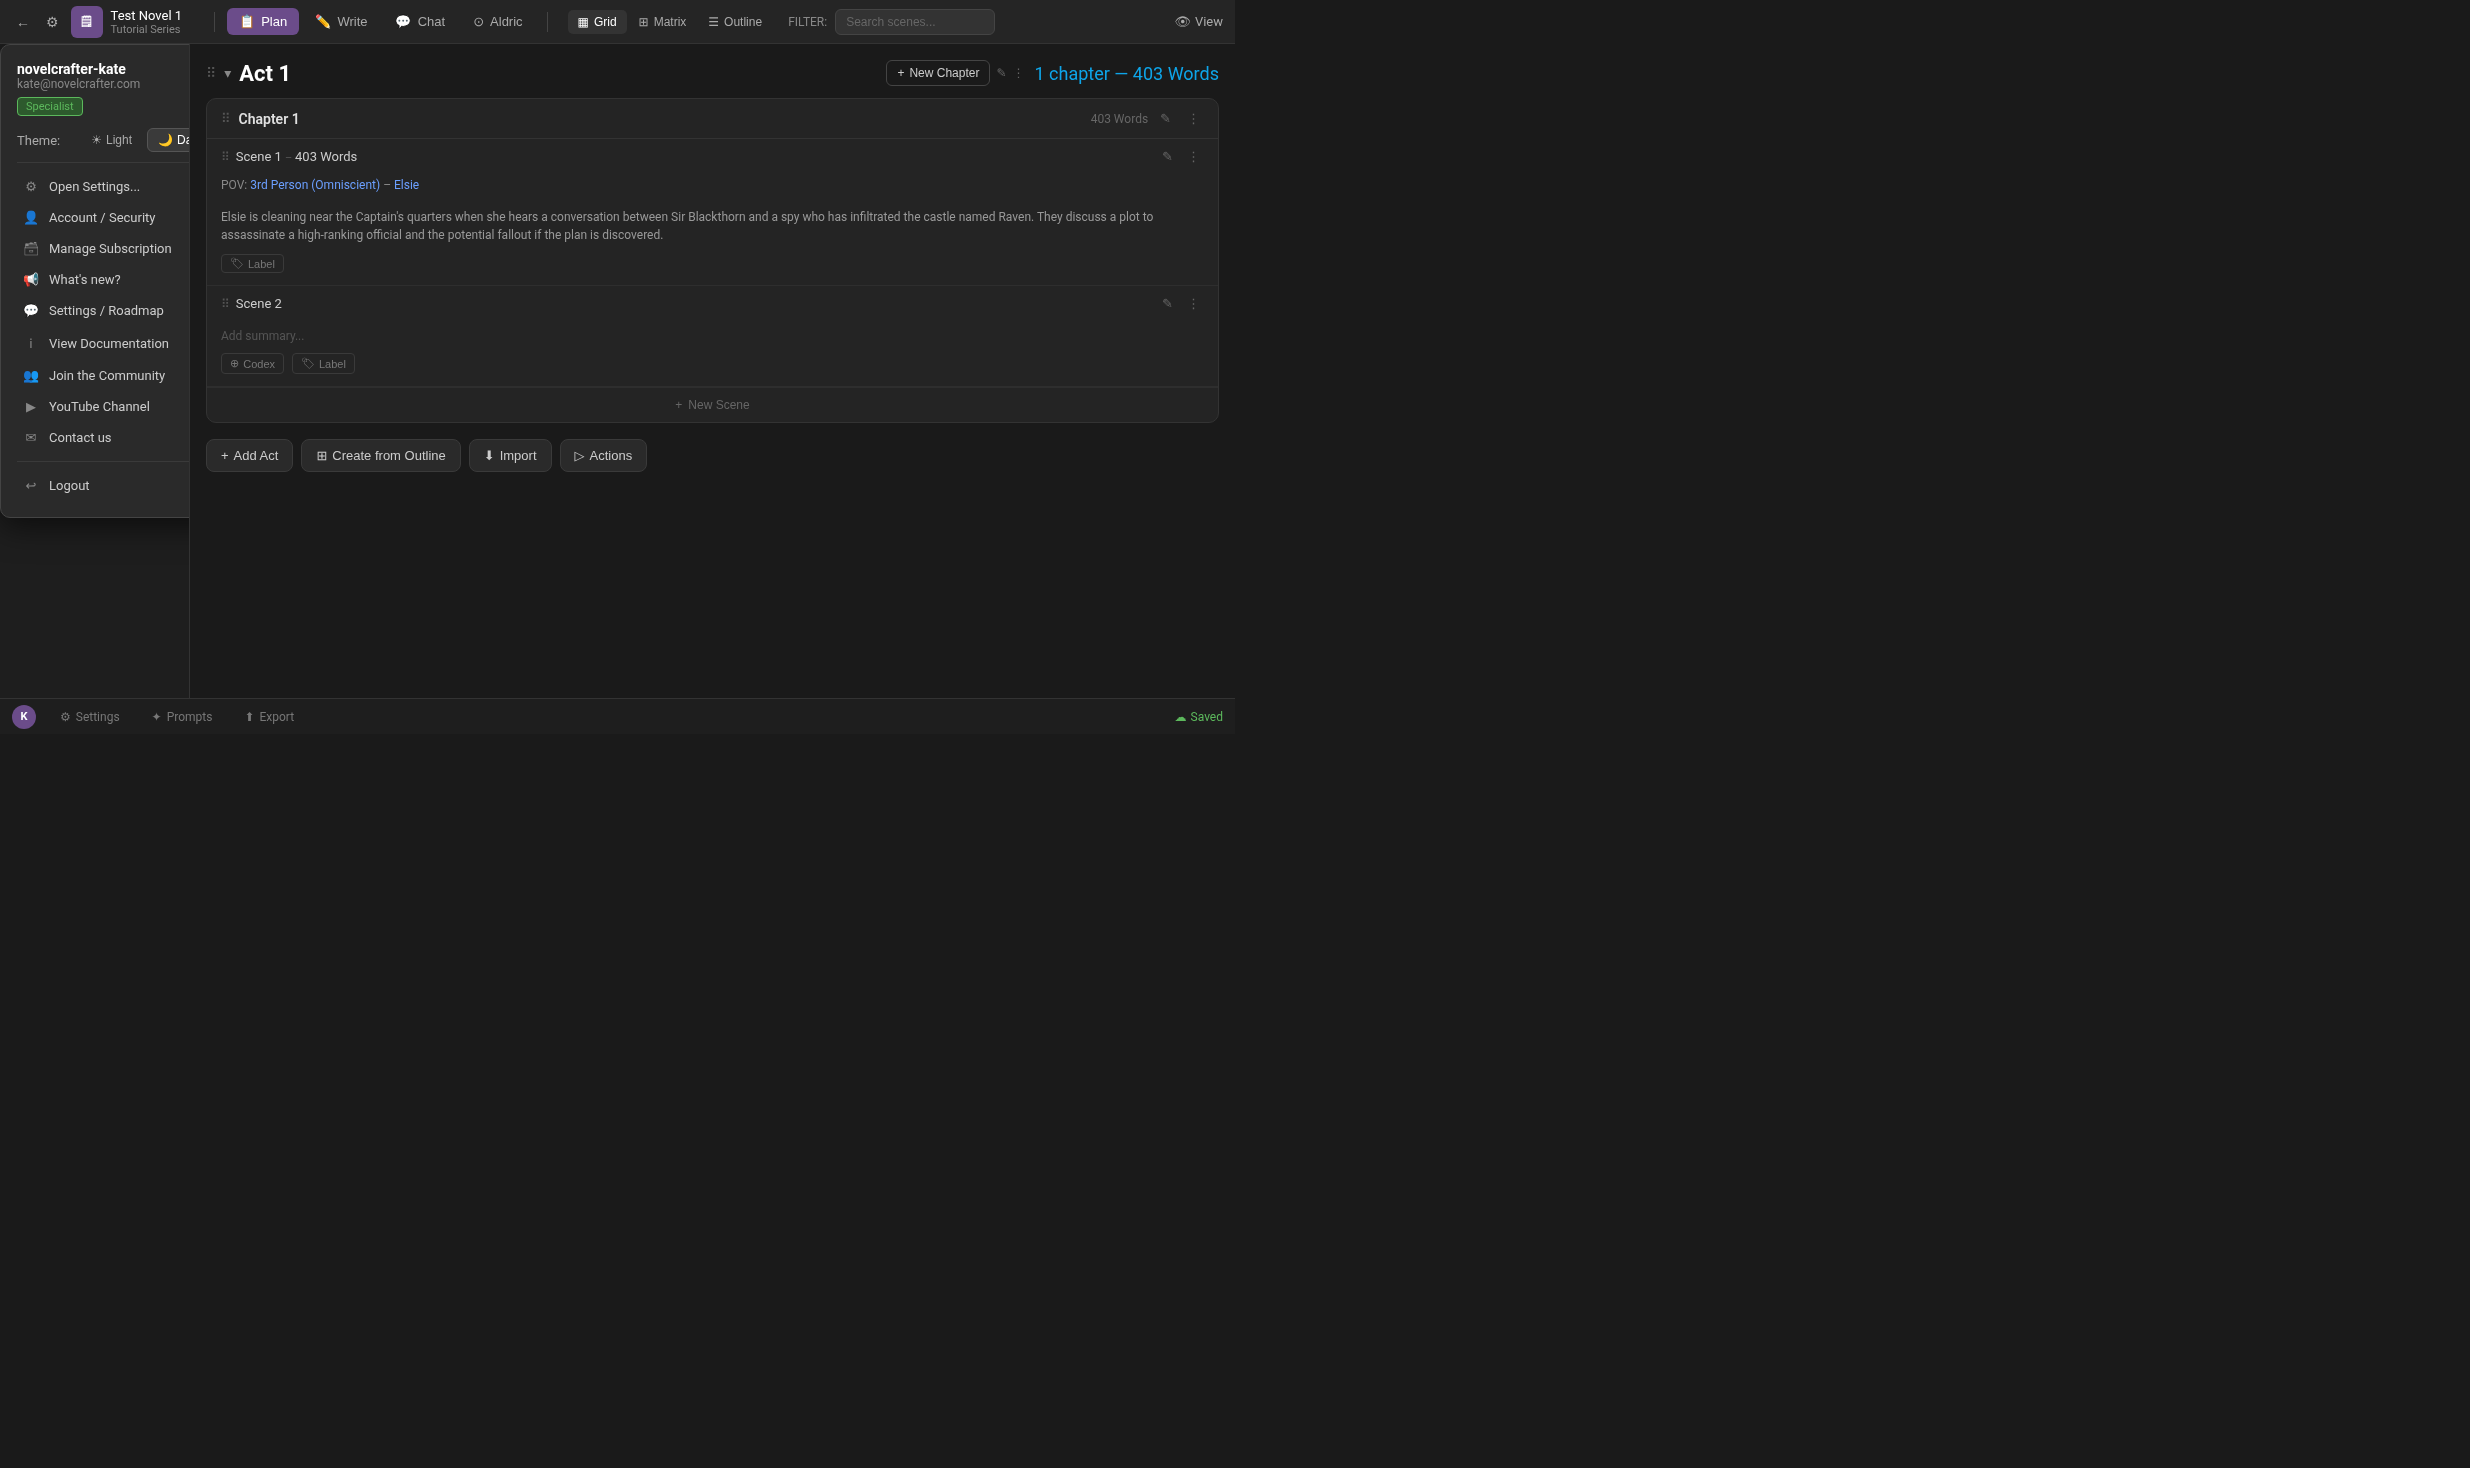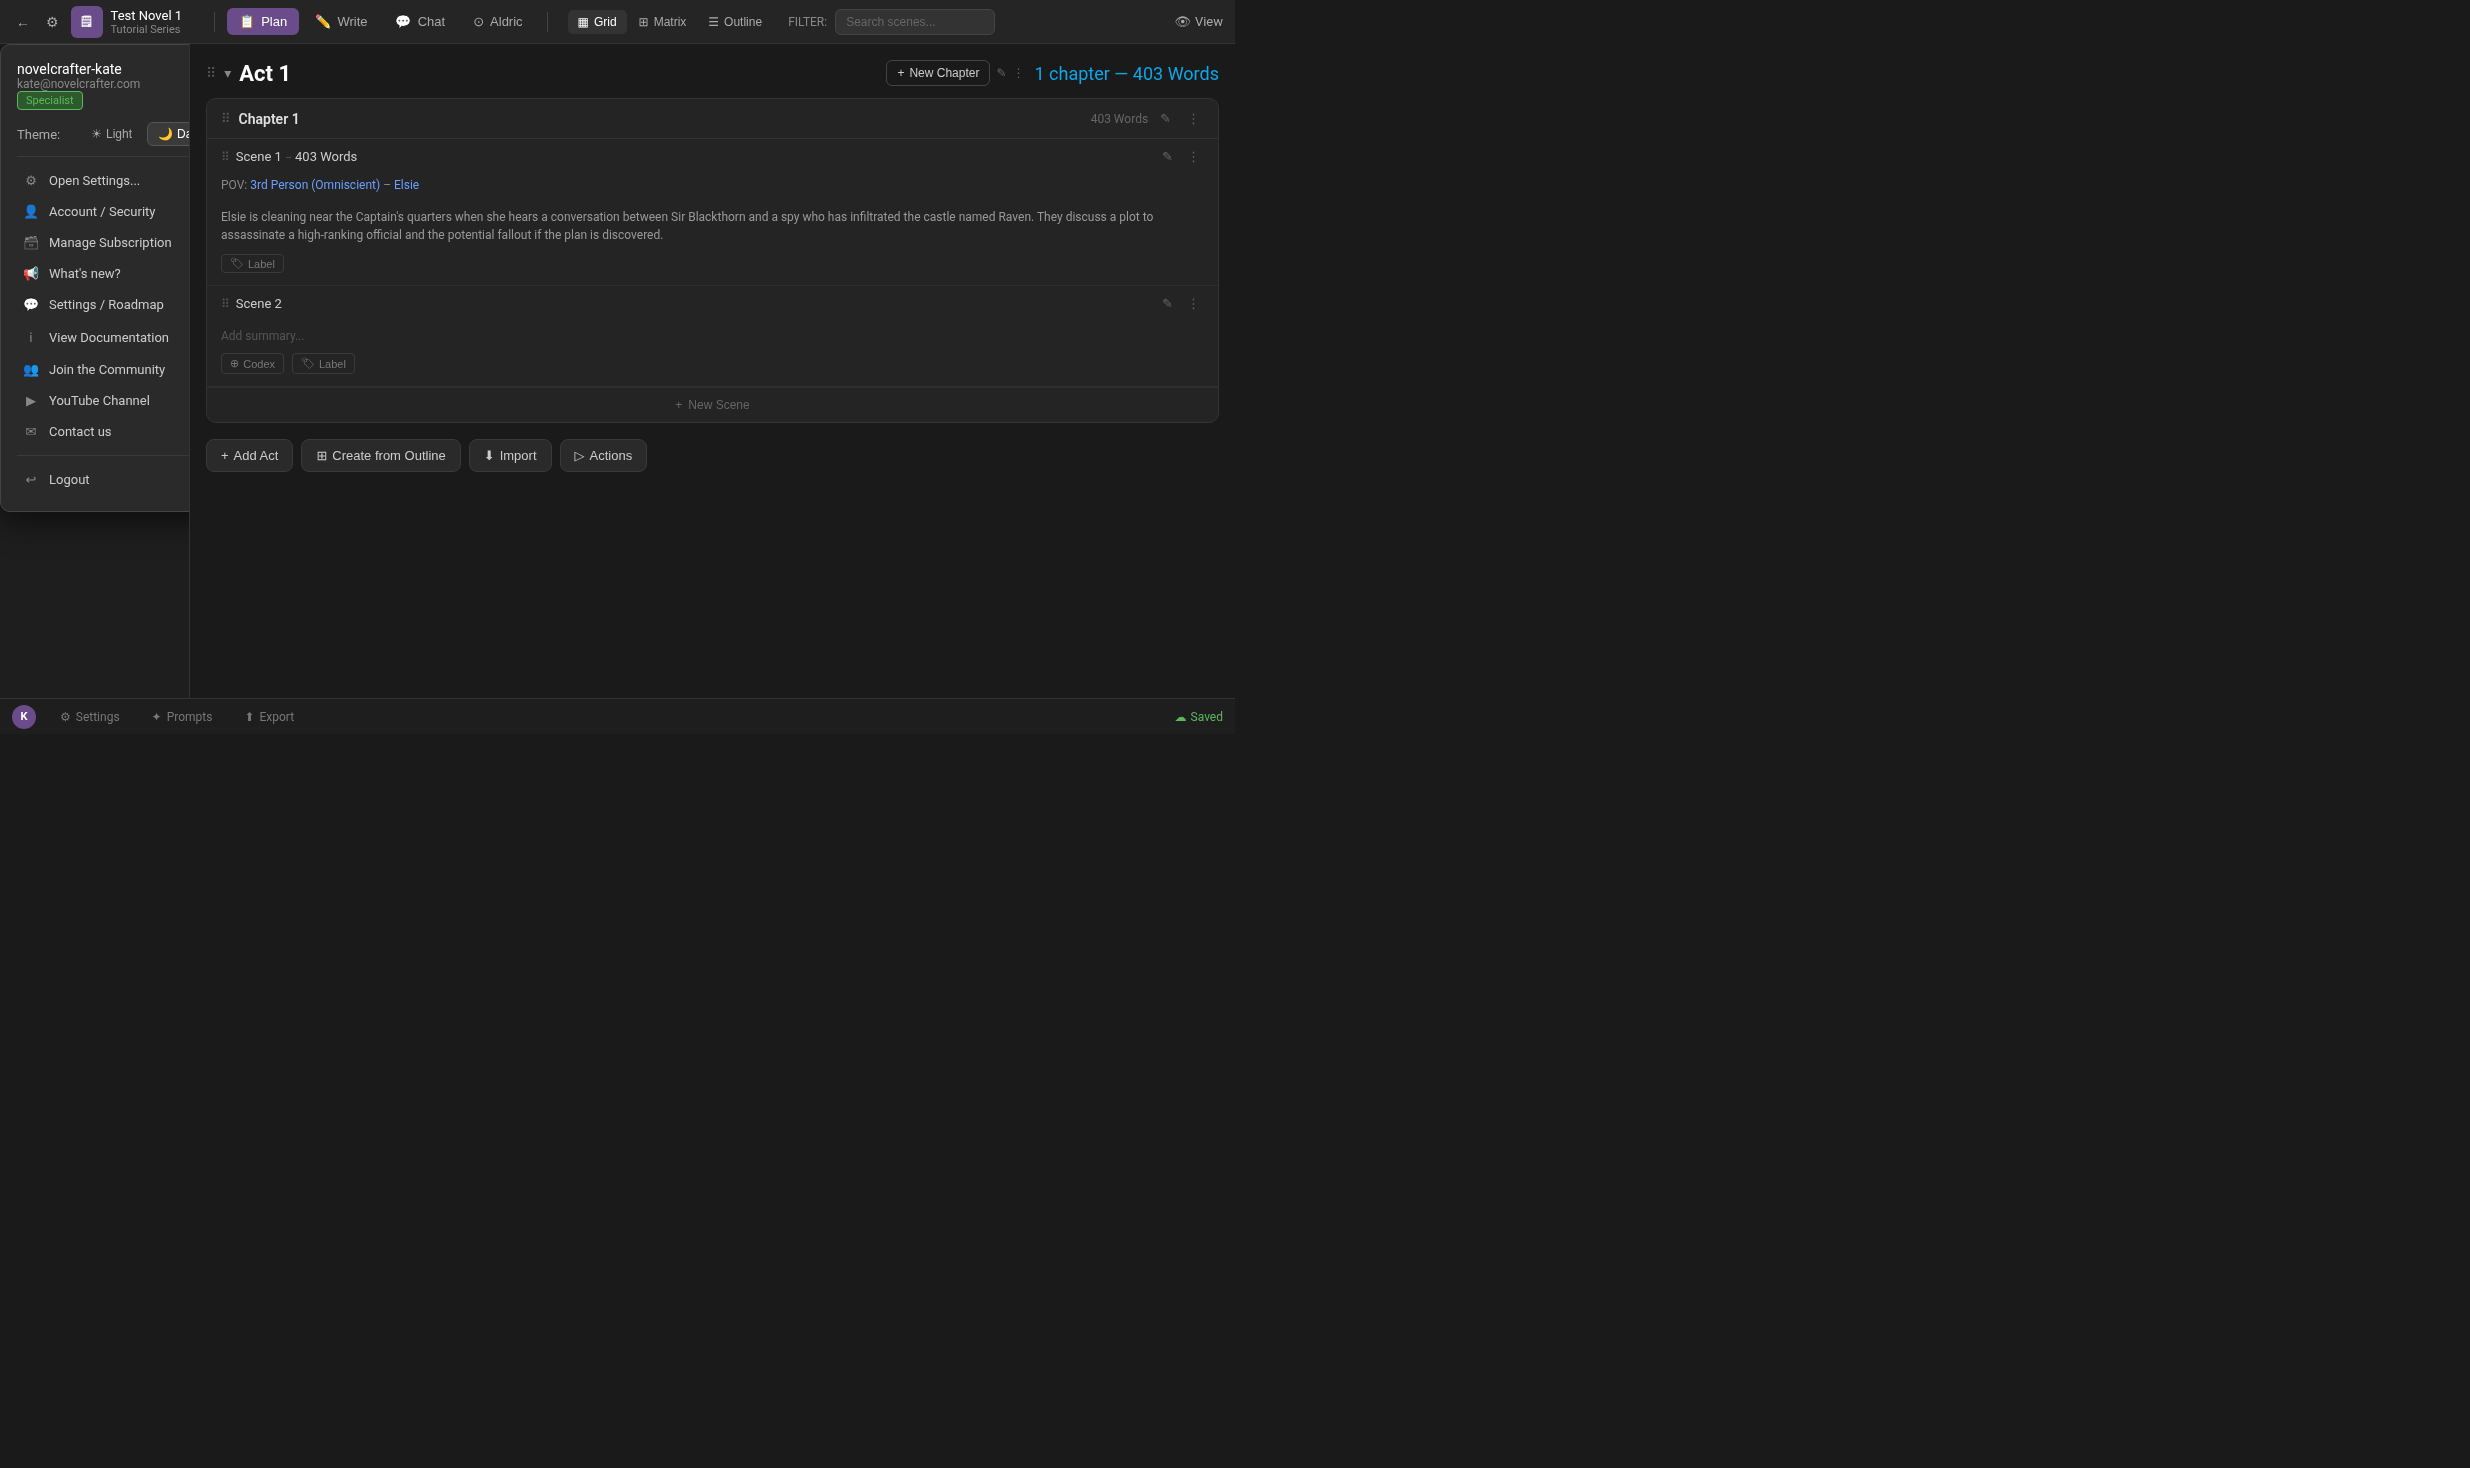--- a/index.html
+++ b/index.html
@@ -122,30 +122,31 @@
       top: 0; left: 0;
       width: 230px;
       background: #2a2a2a;
       border: 1px solid #444;
       border-radius: 10px;
       z-index: 100;
       padding: 16px;
       box-shadow: 0 8px 32px rgba(0,0,0,0.6);
     }
     .popup-user { margin-bottom: 12px; }
-    .popup-username { font-size: 14px; font-weight: 400; color: #fff; }
+    .popup-username { font-size: 14px; font-weight: 700; color: #fff; }
     .popup-email { font-size: 12px; color: #888; }
     .popup-badge {
       display: inline-block;
       background: #2d5a2d;
       color: #5cb85c;
       border: 1px solid #5cb85c;
       border-radius: 4px;
       padding: 2px 8px;
       font-size: 11px;
+      margin-top: 6px;
     }
     .popup-theme { display: flex; align-items: center; gap: 20px; margin: 10px 0; }
     .popup-theme-label { font-size: 13px; color: #aaa; }
     .theme-btns { display: flex; gap: 4px; }
     .theme-btn {
       display: flex; align-items: center; gap: 4px;
       padding: 4px 10px; border-radius: 6px;
       cursor: pointer; font-size: 12px; color: #aaa;
       border: 1px solid transparent; background: none;
     }

